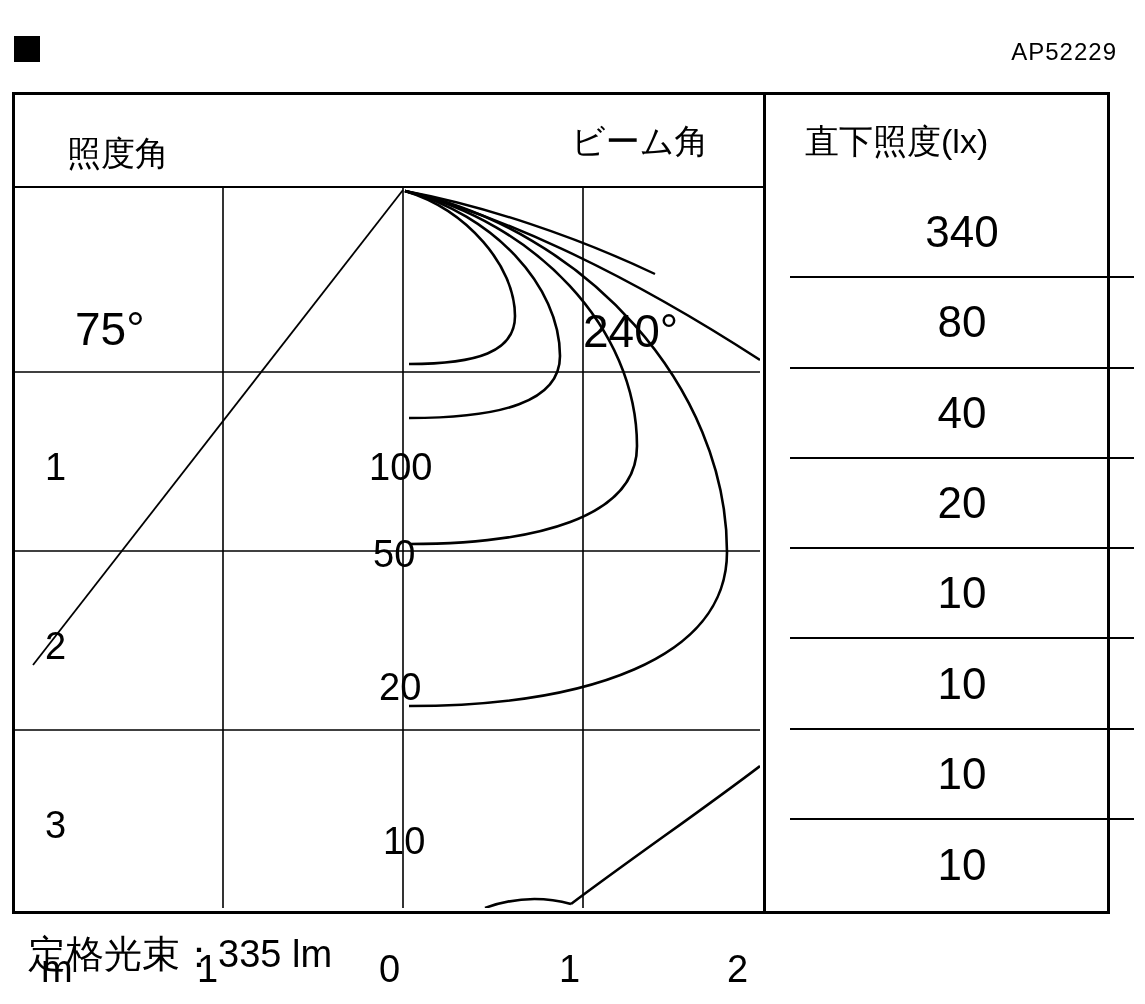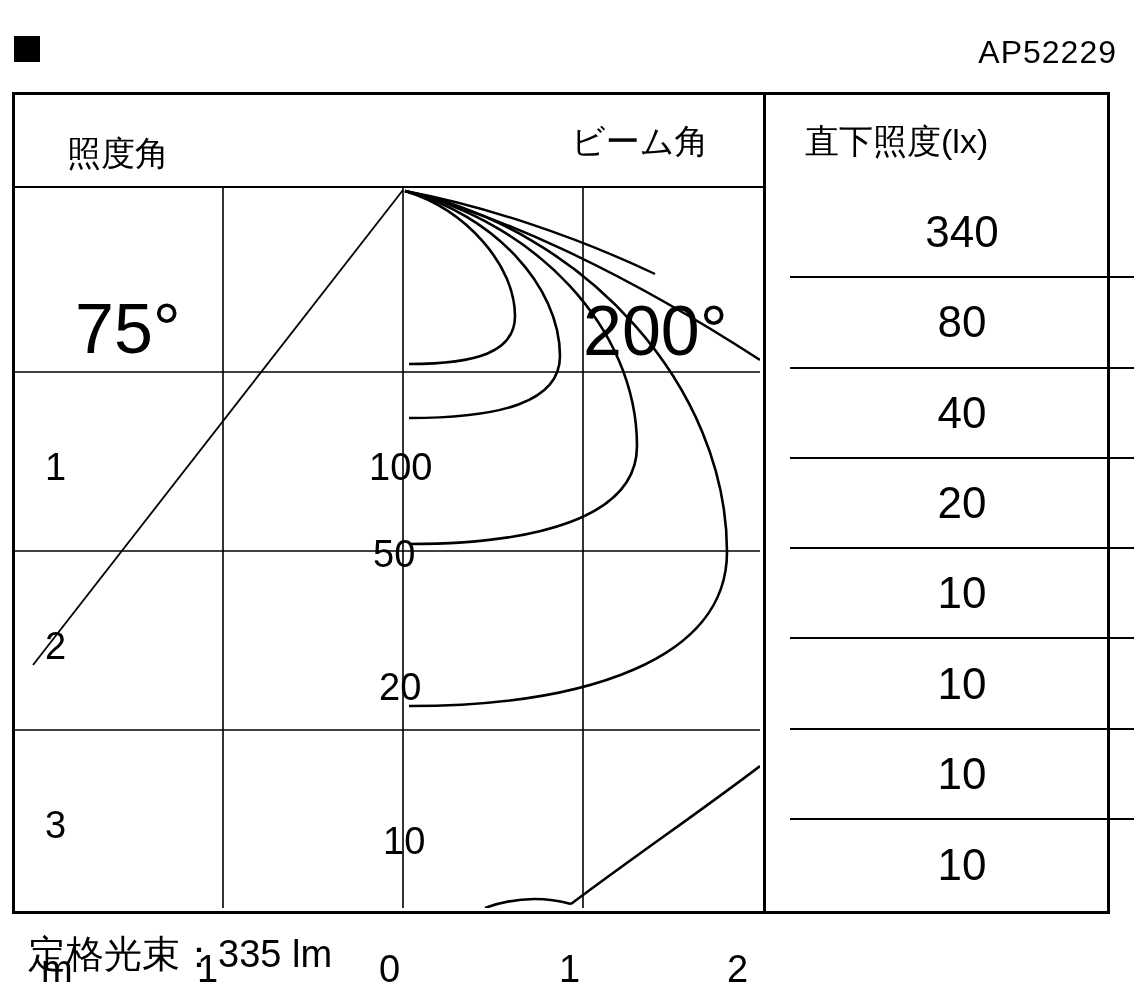--- a/index.html
+++ b/index.html
@@ -38,21 +38,21 @@
     top: 20px;
     font-size: 42px;
     line-height: 52px;
     letter-spacing: 1px;
     white-space: nowrap;
   }
   #model-code {
     position: absolute;
     right: 28px;
     top: 32px;
-    font-size: 32px;
+    font-size: 24px;
     line-height: 40px;
     letter-spacing: 1px;
     white-space: nowrap;
   }
 
   
   #frame {
     position: absolute;
     left: 12px;
     top: 92px;
@@ -99,21 +99,21 @@
     top: 93px;
     width: 745px;
     height: 720px;
   }
   #graph svg {
     display: block;
   }
 
   .big-angle {
     position: absolute;
-    font-size: 70px;
+    font-size: 46px;
     line-height: 62px;
     white-space: nowrap;
   }
   #angle-75  { left: 60px;  top: 110px; }
   #angle-140 { left: 568px; top: 112px; }
 
   .axis-label {
     position: absolute;
     font-size: 38px;
     line-height: 42px;
@@ -226,21 +226,21 @@
         <path d="M 390 3 C 520 34 622 140 622 258 C 622 330 520 356 394 356"></path>
 
         <path d="M 390 3 C 572 42 712 200 712 364 C 712 472 570 518 394 518"></path>
 
         <path d="M 745 578 C 690 620 620 668 556 716"></path>
         <path d="M 556 716 C 520 706 492 712 470 720"></path>
       </g>
     </svg>
 
     <div class="big-angle" id="angle-75">75°</div>
-    <div class="big-angle" id="angle-140">200°</div>
+    <div class="big-angle" id="angle-140">240°</div>
 
     <div class="axis-label" id="y-1">1</div>
     <div class="axis-label" id="y-2">2</div>
     <div class="axis-label" id="y-3">3</div>
 
     <div class="axis-label" id="x-m">m</div>
     <div class="axis-label" id="x-1l">1</div>
     <div class="axis-label" id="x-0">0</div>
     <div class="axis-label" id="x-1r">1</div>
     <div class="axis-label" id="x-2r">2</div>

